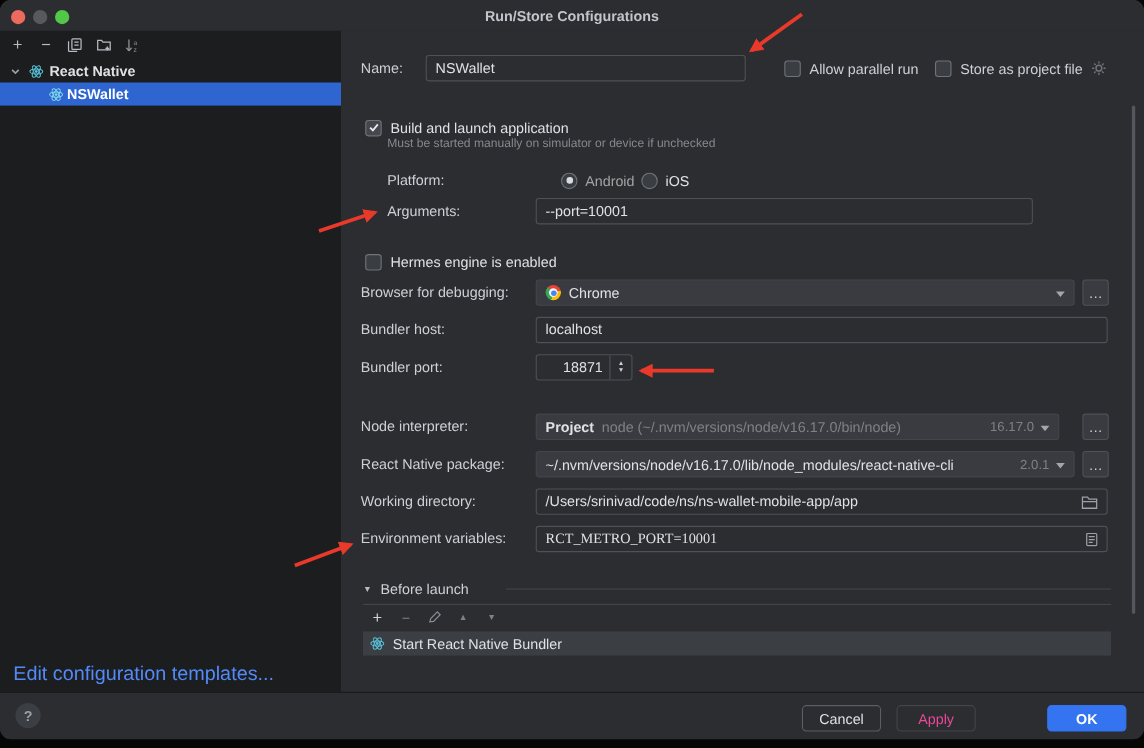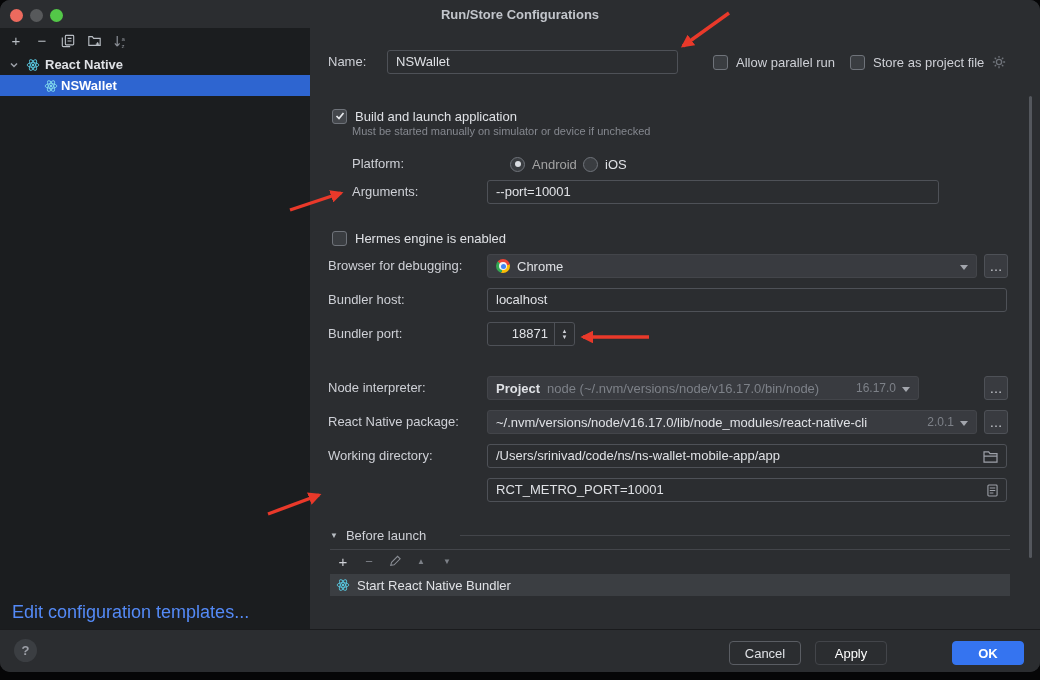--- a/index.html
+++ b/index.html
@@ -76,21 +76,21 @@
 
   
   .footer { position:absolute; left:0; top:629px; width:100%; height:43px; background:#2b2d30;
     border-top:1px solid #1a1b1d; }
   .help-btn { position:absolute; left:14px; top:9px; width:23px; height:23px; border-radius:50%;
     background:#3b3e42; color:#9da0a8; font-size:13px; font-weight:bold;
     display:flex; align-items:center; justify-content:center; }
   .btn { position:absolute; top:11px; width:72px; height:24px; border-radius:4px; font-size:13px;
     display:flex; align-items:center; justify-content:center; }
   .btn-cancel { right:239px; border:1px solid #5a5d63; color:#dfe1e5; background:#2b2d30; }
-  .btn-apply  { right:153px; border:1px solid #43454a; color:#ffffff; background:#2b2d30; }
+  .btn-apply  { right:153px; border:1px solid #43454a; color:#ec4899; background:#2b2d30; }
   .btn-ok     { right:16px;  border:1px solid #3574f0; color:#ffffff; background:#3574f0; font-weight:600; }
 
   
   .chrome-icon { width:14px; height:14px; border-radius:50%; position:relative; flex:none; margin-right:7px;
     background:conic-gradient(from -45deg,#ea4335 0 120deg,#fbbc05 0 240deg,#34a853 0 360deg); }
   .chrome-icon::before { content:""; position:absolute; inset:3px; border-radius:50%; background:#f1f3f4; }
   .chrome-icon::after { content:""; position:absolute; inset:4.5px; border-radius:50%; background:#4285f4; }
 
   .react-icon { flex:none; }
   .arrows { position:absolute; left:0; top:0; width:1040px; height:672px; pointer-events:none; }
@@ -258,21 +258,21 @@
         <span>18871</span>
         <span class="spinner">
           <span>▲</span>
           <span>▼</span>
         </span>
       </div>
     </div>
 
     <div class="row" style="left:0; top:348px; width:730px;">
       <span class="lbl" style="left:18px;">Node interpreter:</span>
-      <div class="dropdown" style="left:177px; width:432px;">
+      <div class="dropdown" style="left:177px; width:476px;">
         <span style="font-weight:bold; color:#dfe1e5;">Project</span>
         <span class="dd-secondary">node (~/.nvm/versions/node/v16.17.0/bin/node)</span>
         <span class="dd-version">16.17.0</span>
         <span class="caret"></span>
       </div>
       <div class="browse-btn" style="left:674px;">
           <span>…</span>
         </div>
     </div>
 
@@ -295,21 +295,22 @@
         <span class="icon-right">
           <svg width="15" height="13" viewBox="0 0 16 14" fill="none" stroke="#9da0a8" stroke-width="1.3">
               <path d="M1 2h5l1.5 2H15v9H1z"></path>
               <path d="M1 6.5h14"></path>
             </svg>
         </span>
       </div>
     </div>
 
     <div class="row" style="left:0; top:450px; width:730px;">
-      <div class="field" style="left:177px; width:520px;">
+      <span class="lbl" style="left:18px;">Environment variables:</span>
+      <div class="field" style="left:177px; width:520px;font-family:Liberation Serif, serif;">
         <span>RCT_METRO_PORT=10001</span>
         <span class="icon-right">
           <svg width="11" height="13" viewBox="0 0 12 14" fill="none" stroke="#9da0a8" stroke-width="1.2">
               <rect x="1" y="1" width="10" height="12" rx="1"></rect>
               <path d="M3 4.2h6M3 7h6M3 9.8h4"></path>
             </svg>
         </span>
       </div>
     </div>
 

